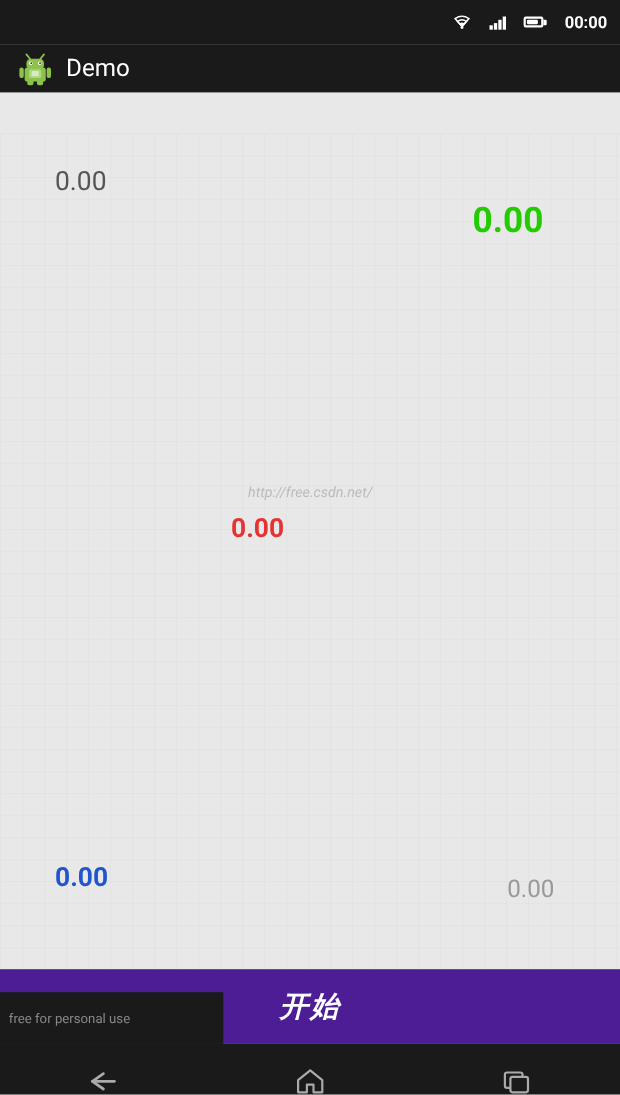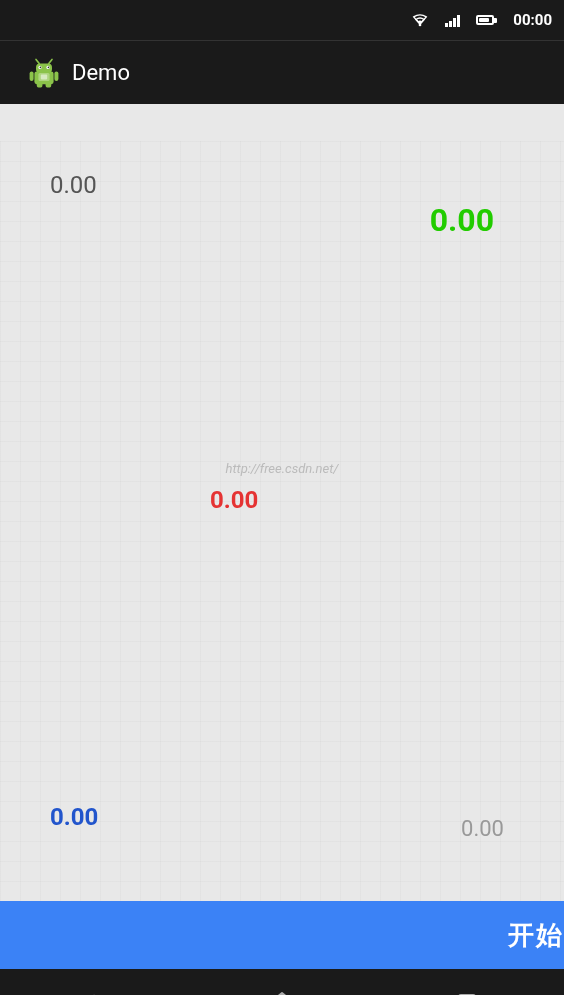--- a/index.html
+++ b/index.html
@@ -30,25 +30,25 @@
     }
     .status-time {
       color: white;
       font-size: 15px;
       font-weight: bold;
     }
 
     
     .action-bar {
       width: 100%;
-      height: 64px;
+      height: 44px;
       background: #1a1a1a;
       display: flex;
       align-items: center;
-      padding-left: 28px;
+      padding-left: 16px;
       gap: 12px;
       border-top: 1px solid #333;
     }
     .app-title {
       color: white;
       font-size: 22px;
       font-weight: normal;
     }
 
     
@@ -111,27 +111,28 @@
       bottom: 60px;
       right: 60px;
       color: #999;
       font-size: 22px;
     }
 
     
     .start-button {
       width: 100%;
       height: 68px;
-      background: #3b82f6;
-      display: flex;
-      align-items: center;
-      justify-content: flex-end;
+      background: #4c1d95;
+      display: flex;
+      align-items: center;
+      justify-content: center;
       cursor: pointer;
       border: none;
       outline: none;
+      font-style: italic;
     }
     .start-button-text {
       color: white;
       font-size: 26px;
       font-weight: bold;
       letter-spacing: 2px;
     }
 
     
     .nav-bar {
@@ -287,20 +288,23 @@
   <span class="value-bottom-left">0.00</span>
   <span class="value-bottom-right">0.00</span>
 </div>
 
 <button class="start-button">
   <span class="start-button-text">开始</span>
 </button>
 
 <div class="nav-bar">
 
+  <div class="free-text">
+    <span class="free-text-label">free for personal use</span>
+  </div>
 
   <div class="nav-button">
     <svg width="28" height="22" viewBox="0 0 28 22">
       <path d="M14 4 L4 11 L14 18" fill="none" stroke="#aaa" stroke-width="2.5" stroke-linecap="round" stroke-linejoin="round"></path>
       <line x1="4" y1="11" x2="24" y2="11" stroke="#aaa" stroke-width="2.5" stroke-linecap="round"></line>
     </svg>
   </div>
 
   <div class="nav-button">
     <svg width="26" height="24" viewBox="0 0 26 24">

